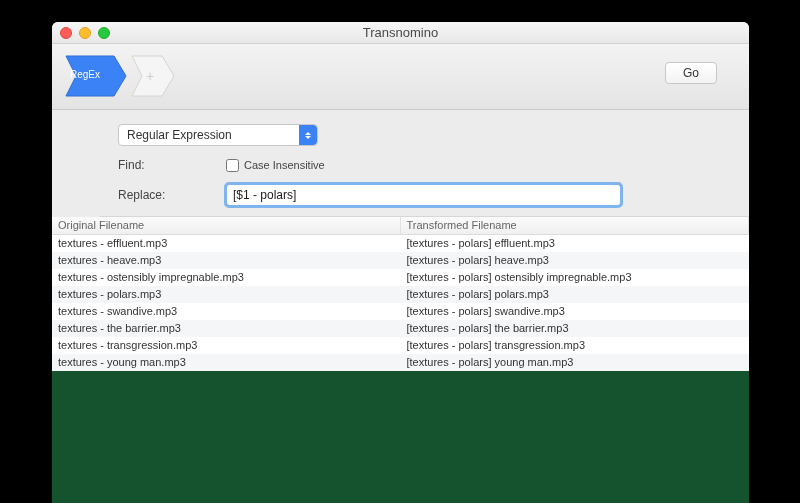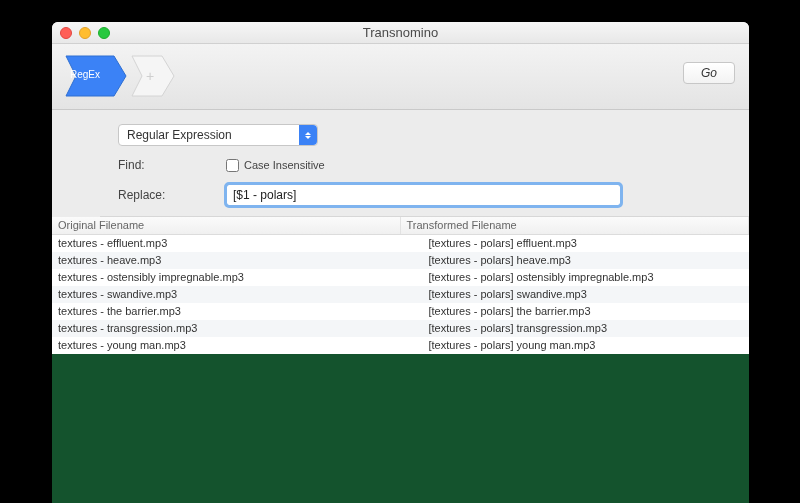--- a/index.html
+++ b/index.html
@@ -83,33 +83,32 @@
   .step-add svg { width: 100%; height: 100%; }
   .step-plus {
     position: absolute;
     left: 94px;
     top: 24px;
     font-size: 14px;
     color: #cfcfcf;
   }
   .go-btn {
     position: absolute;
-    right: 14px;
+    right: 32px;
     top: 18px;
     width: 52px;
     height: 22px;
     background: linear-gradient(#fff,#f3f3f3);
     border: 1px solid #c7c7c7;
     border-radius: 4px;
     font-size: 12px;
     color: #333;
     text-align: center;
     line-height: 20px;
     cursor: pointer;
-    font-style: italic;
   }
   .config {
     padding: 14px 18px 10px 18px;
     background: #ececec;
     border-bottom: 1px solid #d7d7d7;
     margin-left: 48px;
   }
   .mode-select {
     display: inline-flex;
     align-items: center;
@@ -203,21 +202,20 @@
   .col-b { flex: 1; }
   .results-body {
     flex: 1;
     overflow: auto;
   }
   .row {
     display: flex;
     height: 17px;
     font-size: 11px;
     color: #333;
-    gap: 22px;
   }
   .row:nth-child(odd) { background: #fff; }
   .row:nth-child(even) { background: #f4f6f8; }
   .cell {
     padding: 2px 6px;
     white-space: nowrap;
     overflow: hidden;
     text-overflow: ellipsis;
   }
   .cell-a { width: 50%; }
@@ -284,20 +282,24 @@
         </div>
         <div class="row">
           <div class="cell cell-a">textures - heave.mp3</div>
           <div class="cell cell-b">[textures - polars] heave.mp3</div>
         </div>
         <div class="row">
           <div class="cell cell-a">textures - ostensibly impregnable.mp3</div>
           <div class="cell cell-b">[textures - polars] ostensibly impregnable.mp3</div>
         </div>
         <div class="row">
+          <div class="cell cell-a">textures - polars.mp3</div>
+          <div class="cell cell-b">[textures - polars] polars.mp3</div>
+        </div>
+        <div class="row">
           <div class="cell cell-a">textures - swandive.mp3</div>
           <div class="cell cell-b">[textures - polars] swandive.mp3</div>
         </div>
         <div class="row">
           <div class="cell cell-a">textures - the barrier.mp3</div>
           <div class="cell cell-b">[textures - polars] the barrier.mp3</div>
         </div>
         <div class="row">
           <div class="cell cell-a">textures - transgression.mp3</div>
           <div class="cell cell-b">[textures - polars] transgression.mp3</div>

